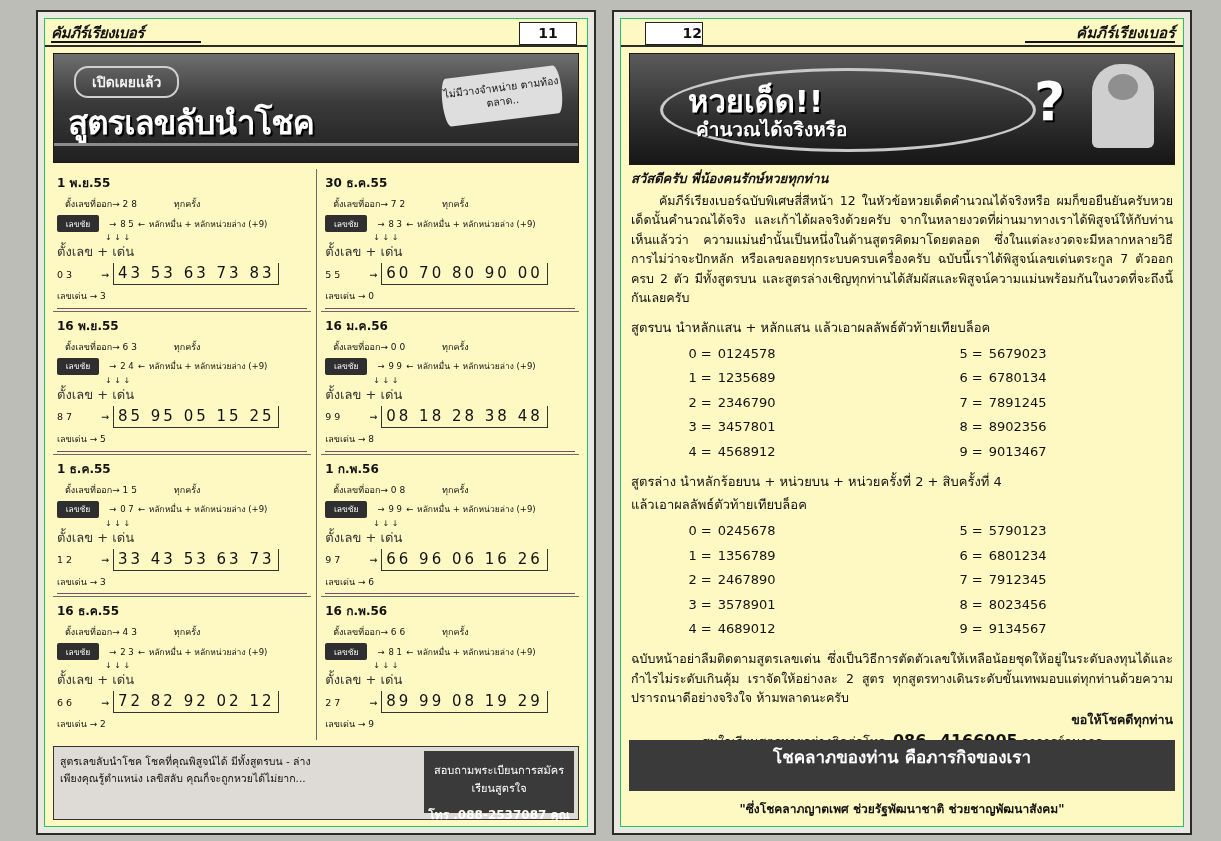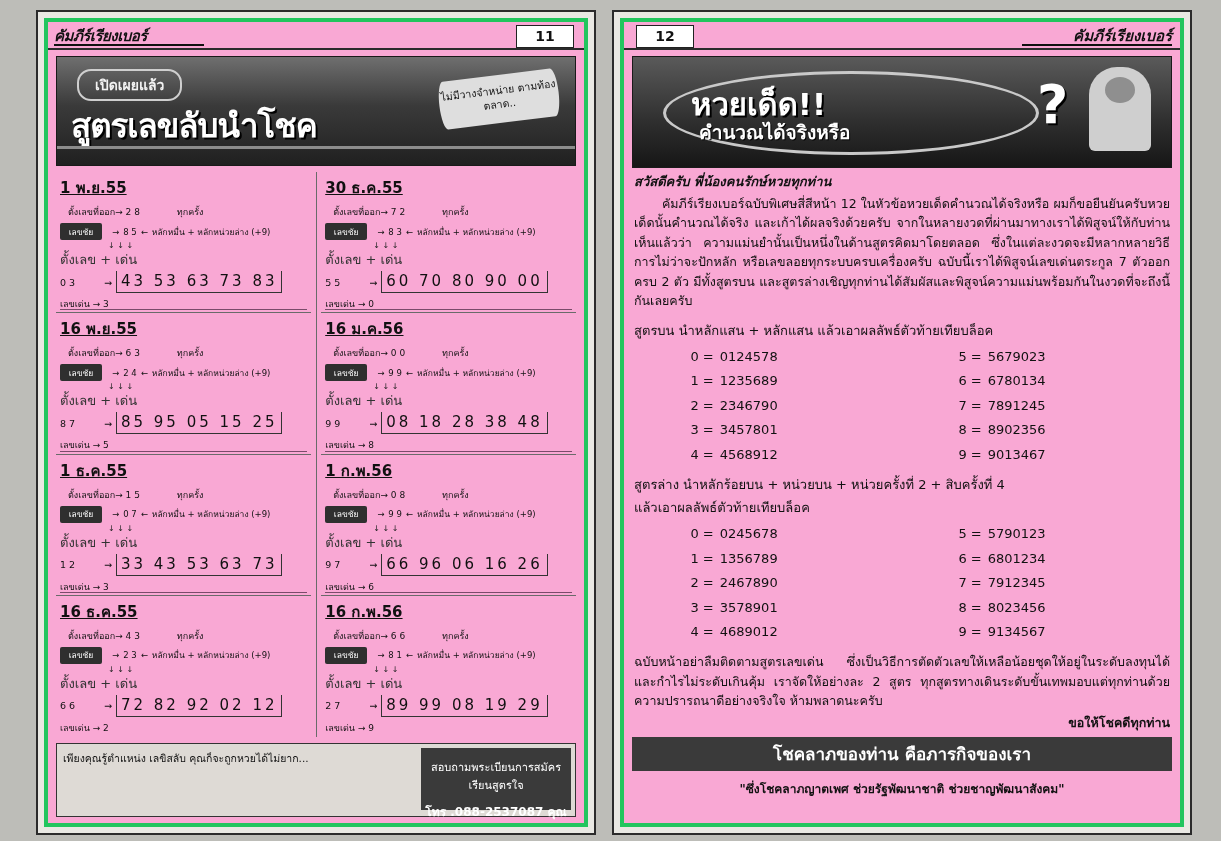--- a/index.html
+++ b/index.html
@@ -27,23 +27,23 @@
   }
   .sheet-left {
     left: 36px; top: 10px; width: 560px; height: 825px;
   }
   .sheet-right {
     left: 612px; top: 10px; width: 580px; height: 825px;
   }
   .inner {
     position: absolute;
     inset: 6px;
-    border: 4px solid #22c55e;
+    border: 1px solid #22c55e;
     box-sizing: border-box;
-    background: #f9a8d4;
+    background: #fef9c3;
     overflow: hidden;
   }
 
   
   .hdr {
     position: absolute;
     left: 0; right: 0; top: 0;
     height: 28px;
     border-bottom: 2px solid #2b2b2b;
     box-sizing: border-box;
@@ -67,21 +67,21 @@
     top: 3px;
     width: 56px; height: 21px;
     border: 1.5px solid #222;
     background: #fff;
     text-align: center;
     font-size: 14px;
     font-weight: bold;
     line-height: 21px;
     color: #111;
   }
-  .pagenum.r { left: 12px; }
+  .pagenum.r { left: 24px; text-align: right; }
   .pagenum.l { right: 10px; }
   .brand-r {
     position: absolute;
     right: 8px; top: 2px;
     font-size: 15px;
     font-weight: bold;
     font-style: italic;
     color: #111;
   }
   .brand-r-underline {
@@ -155,24 +155,23 @@
   }
   .blk {
     position: relative;
     height: 25%;
     border-bottom: 1px solid #6a6a6a;
     box-sizing: border-box;
     padding: 4px 4px 0 4px;
   }
   .blk:last-child { border-bottom: none; }
   .blk-date {
-    font-size: 15px;
-    font-weight: bold;
-    color: #111;
-    text-decoration: underline;
+    font-size: 12px;
+    font-weight: bold;
+    color: #111;
     margin-bottom: 5px;
   }
   .row1 {
     font-size: 9px;
     color: #111;
     margin-bottom: 4px;
     margin-left: 8px;
   }
   .row1 .every {
     margin-left: 34px;
@@ -370,21 +369,21 @@
     font-size: 12.5px;
     margin-top: 2px;
   }
   .rb-phone b { font-size: 16px; }
 
   .rfooter {
     position: absolute;
     left: 8px; right: 8px; bottom: 6px; height: 80px;
   }
   .rf-bar {
-    height: 34px;
+    height: 51px;
     background: #3a3a3a;
     color: #fff;
     text-align: center;
     font-size: 17px;
     font-weight: bold;
     line-height: 34px;
   }
   .rf-sub {
     margin-top: 8px;
     text-align: center;
@@ -643,20 +642,21 @@
               <span>เลขเด่น →</span>
               <span>9</span>
             </div>
           </div>
 
         </div>
       </div>
 
       <div class="lfooter">
         <div class="lf-left">
+          <div>สูตรเลขลับนำโชค โชคที่คุณพิสูจน์ได้ มีทั้งสูตรบน - ล่าง</div>
           <div>เพียงคุณรู้ตำแหน่ง เลขิสลับ คุณก็จะถูกหวยได้ไม่ยาก...</div>
         </div>
         <div class="lf-right">
           <div>สอบถามพระเบียนการสมัครเรียนสูตรใจ</div>
           <div class="tel">โทร .088-2537087 คุณเอกชัย</div>
         </div>
       </div>
 
     </div>
   </div>

